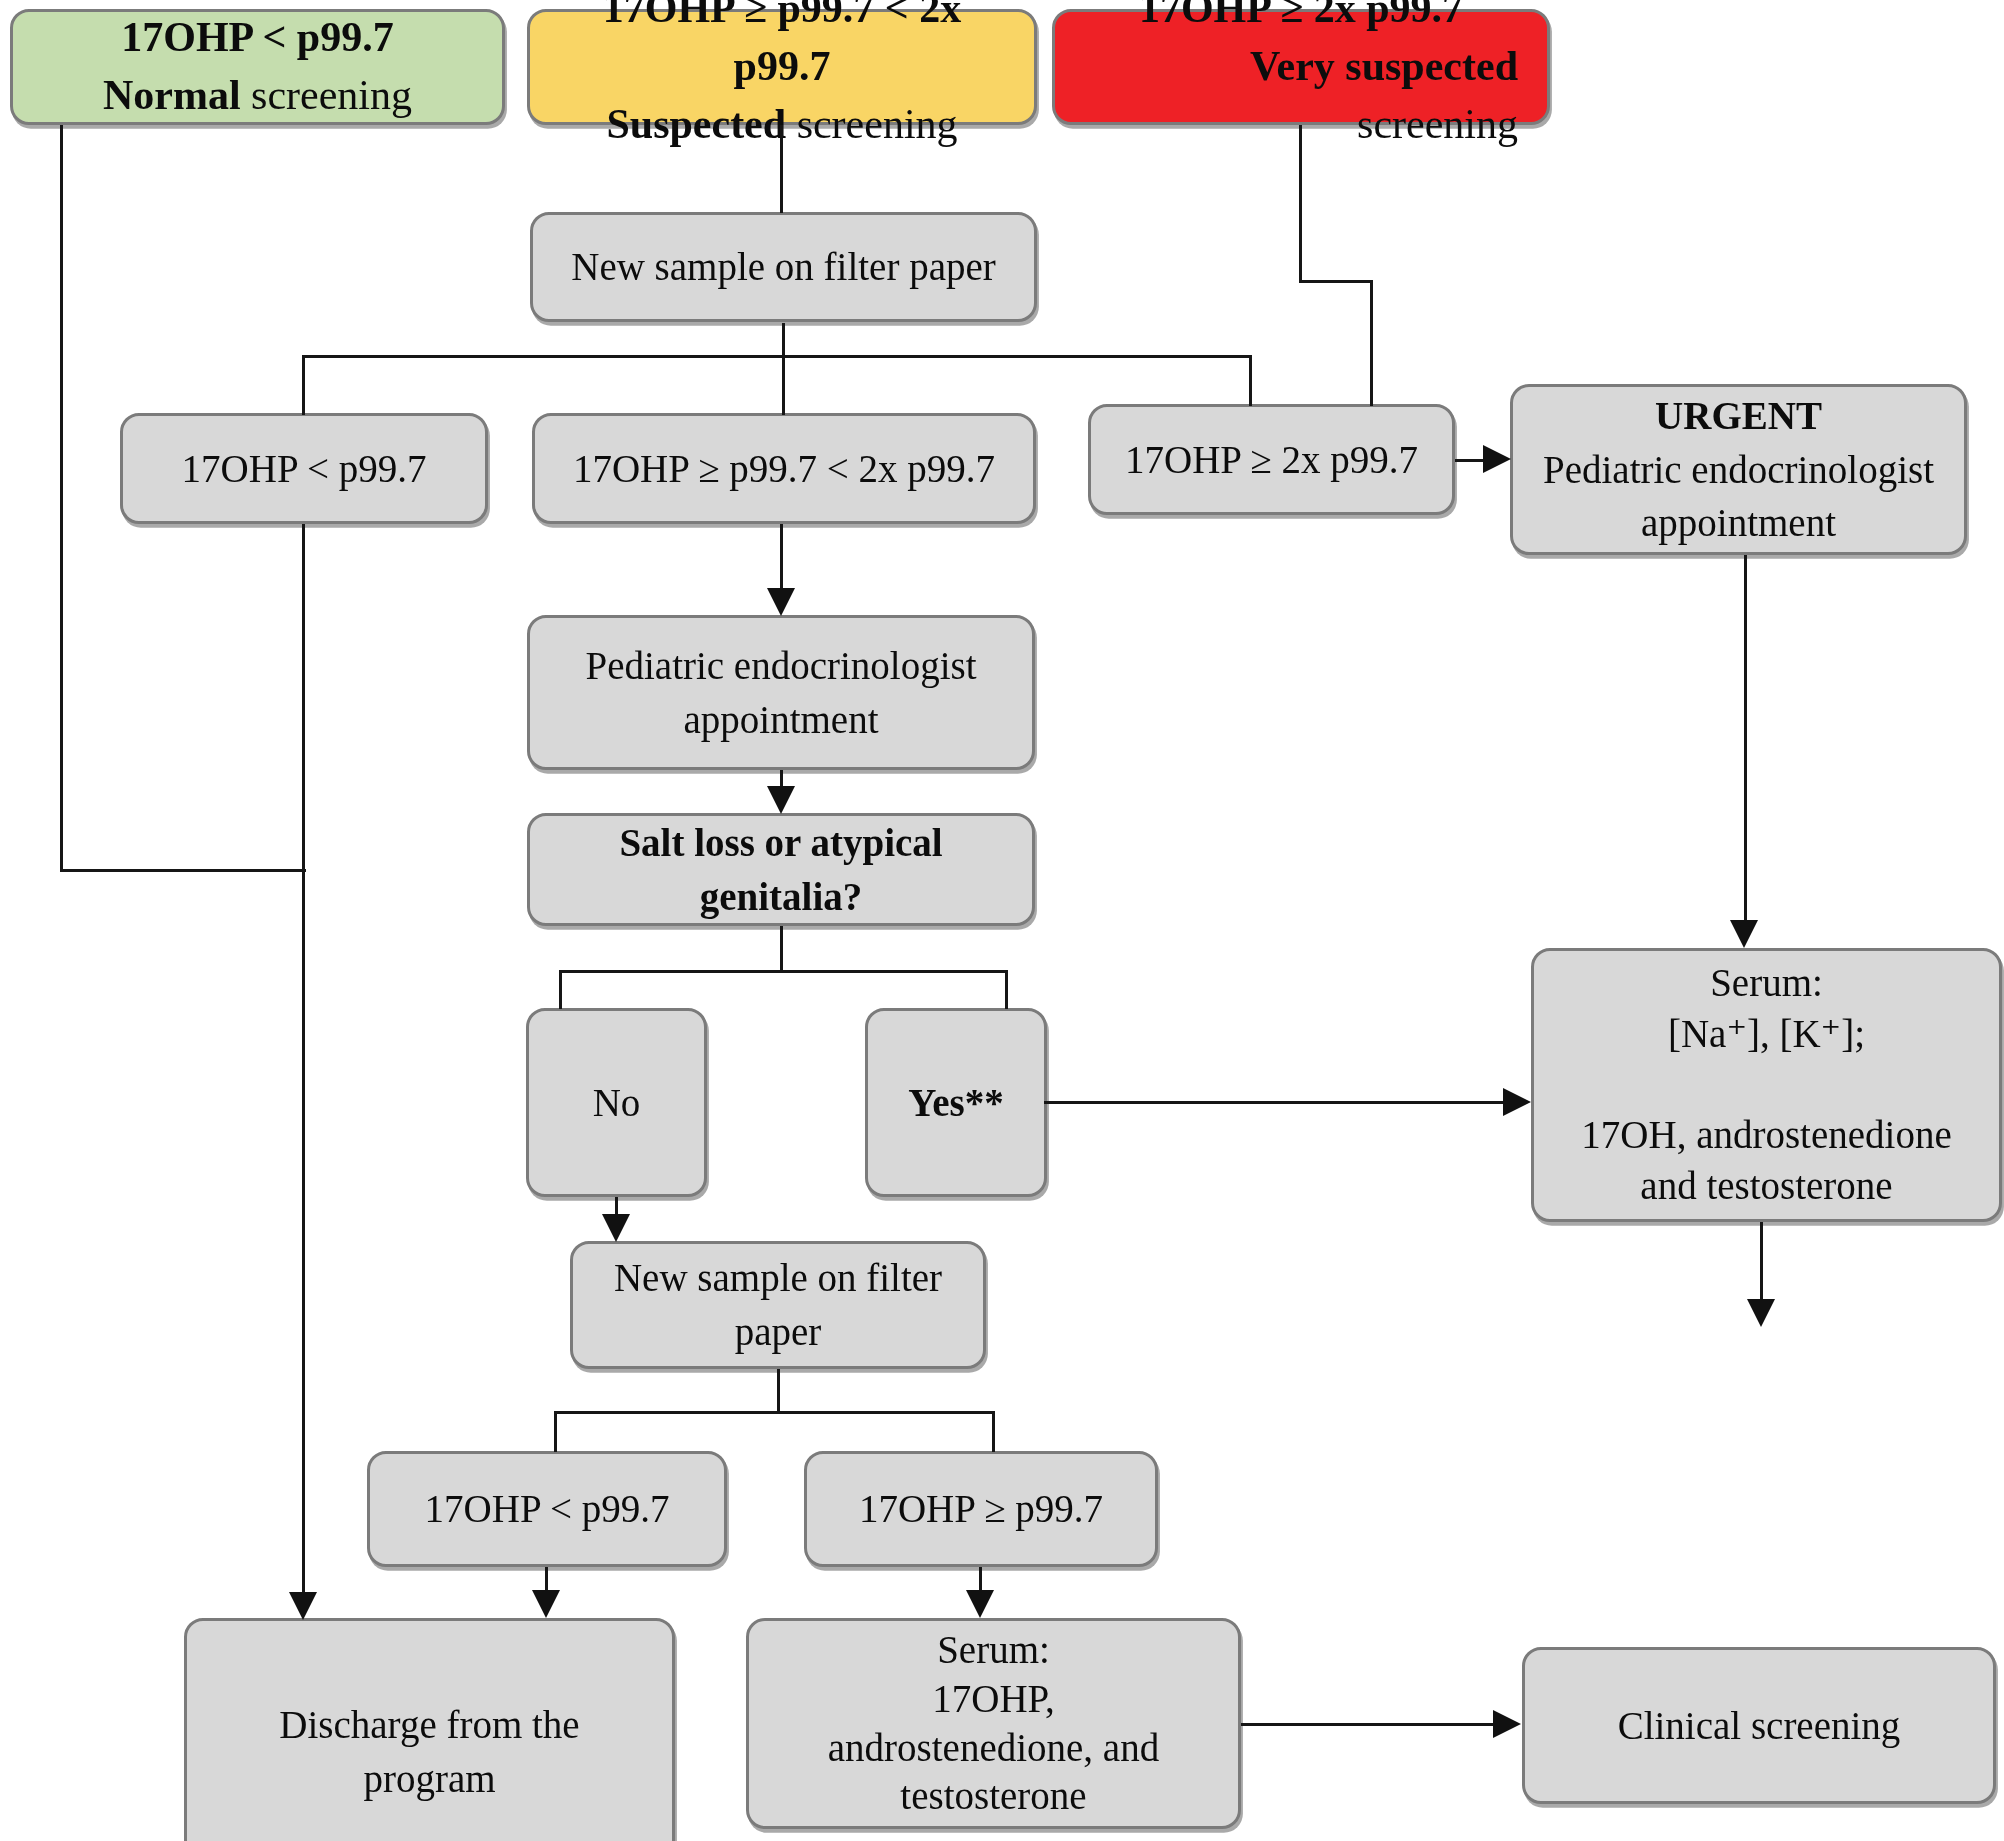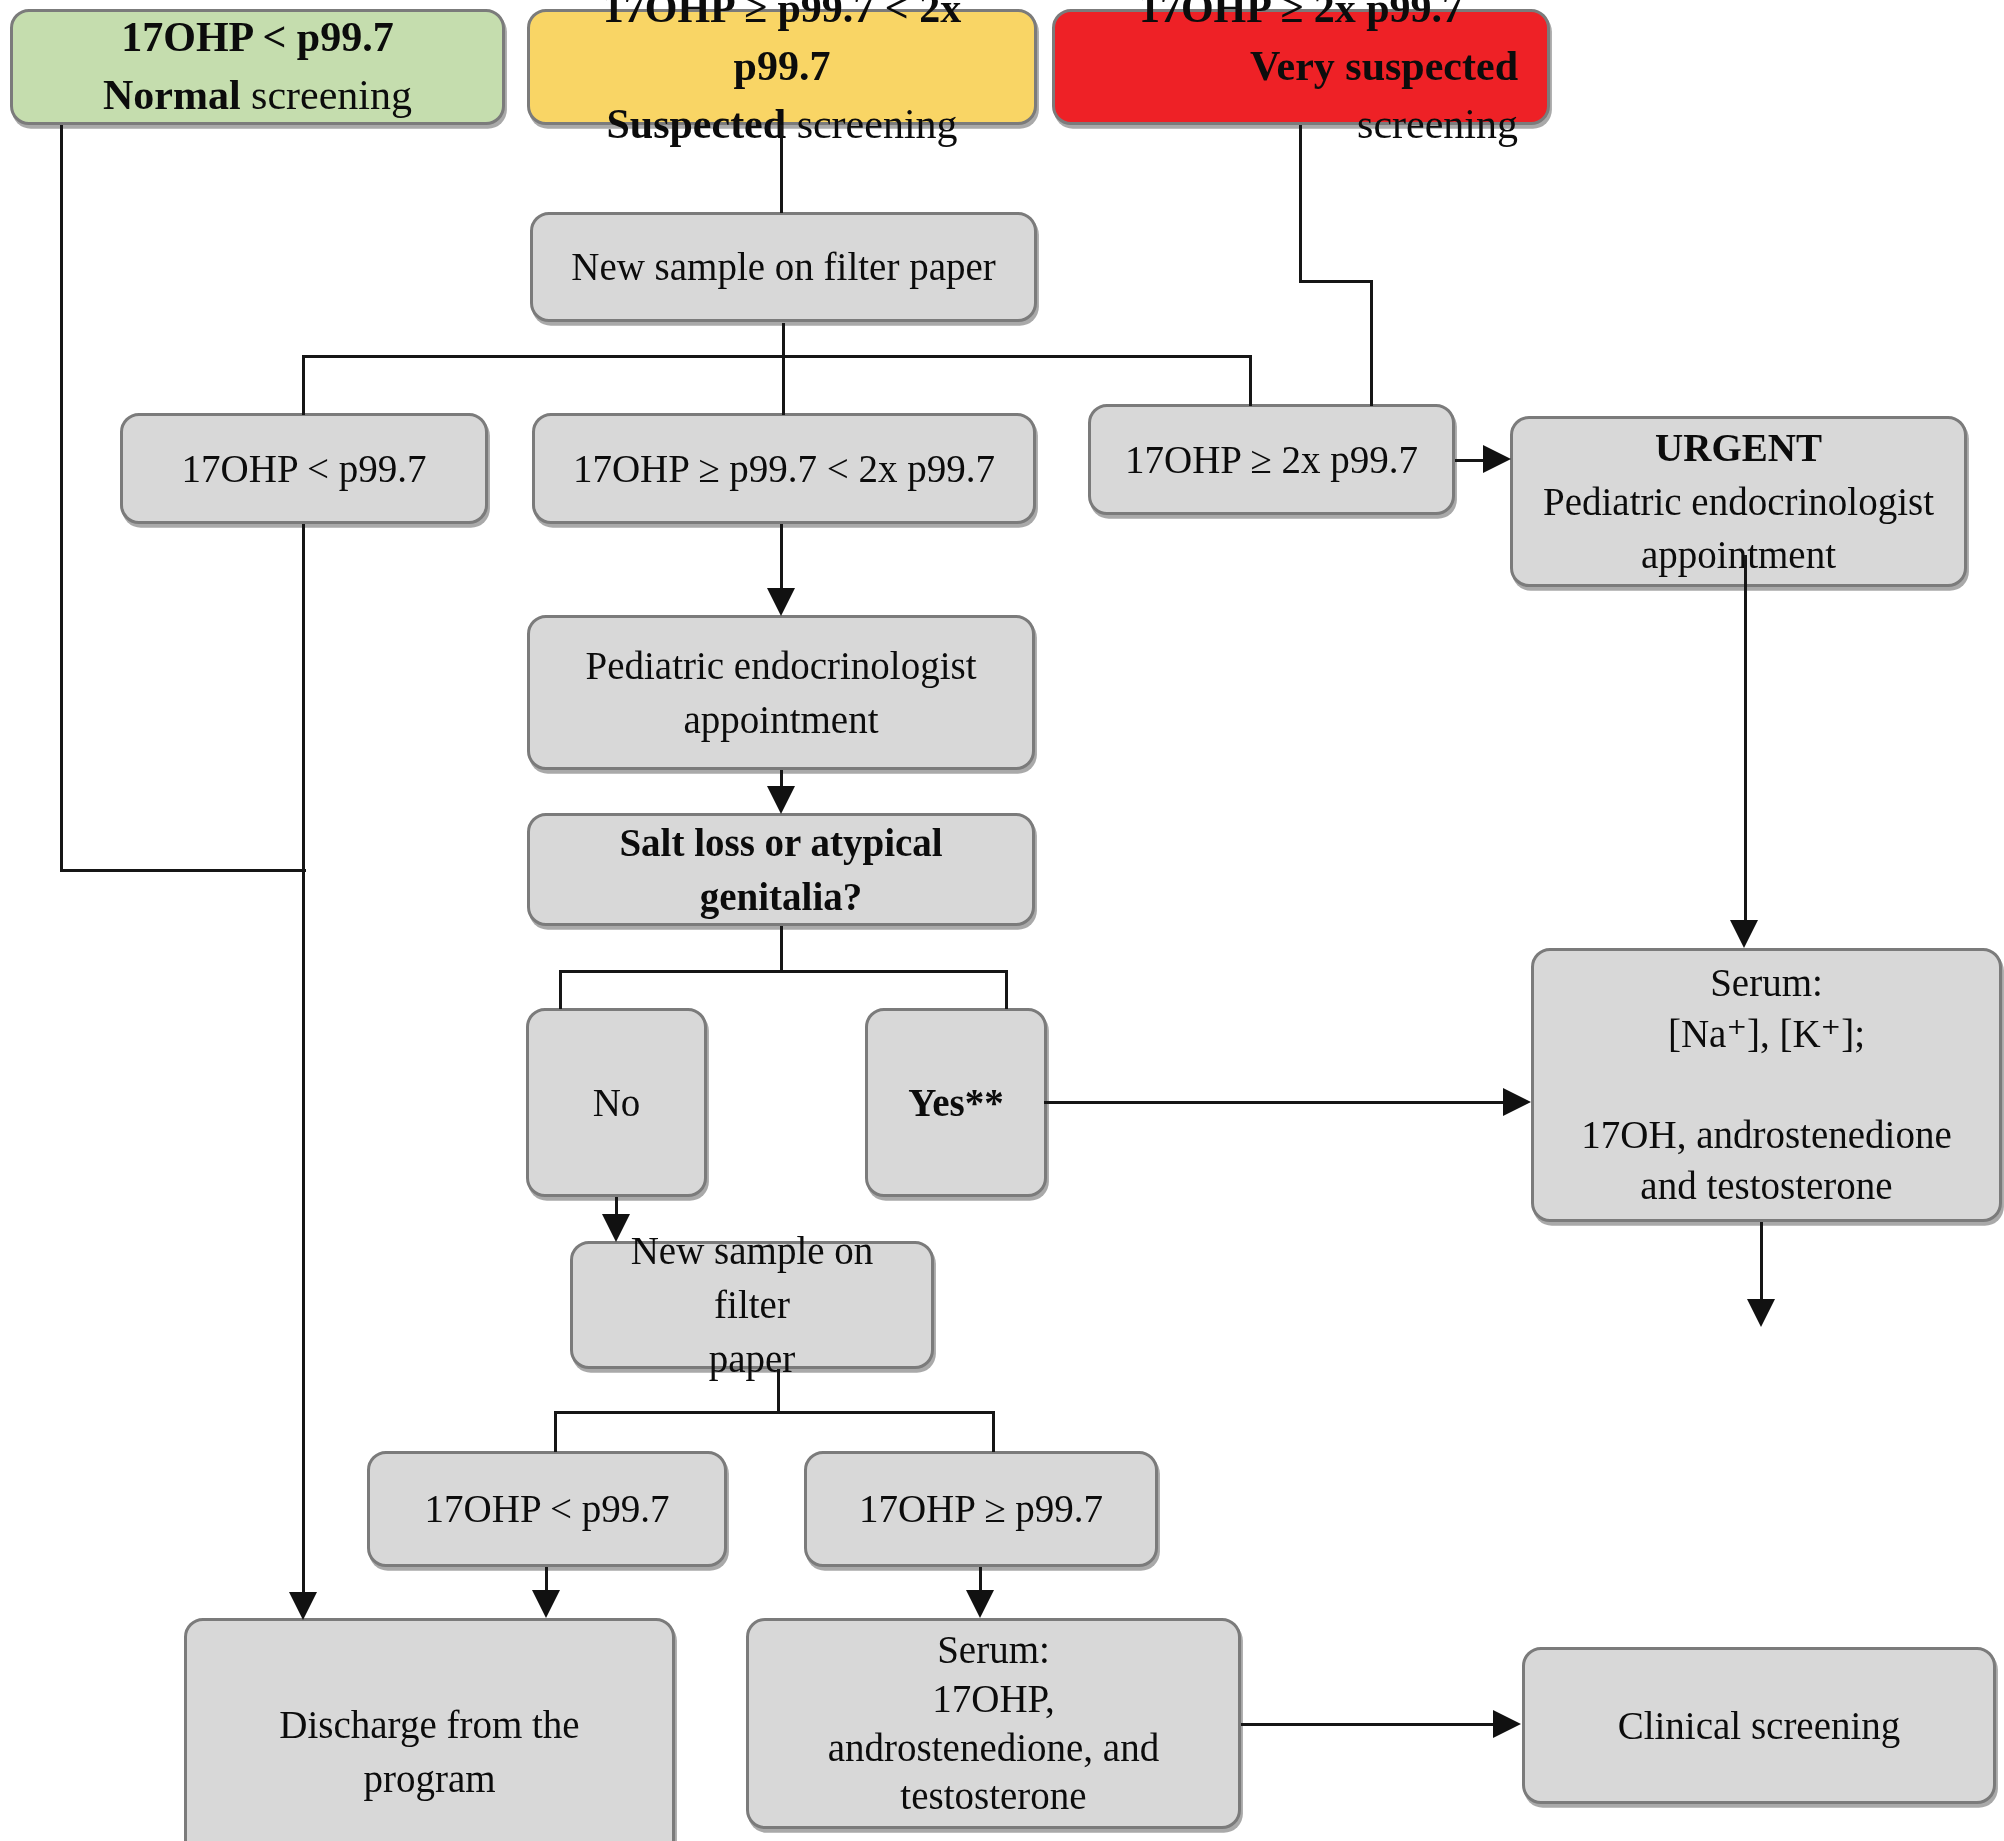--- a/index.html
+++ b/index.html
@@ -58,21 +58,21 @@
   </div>
 
   <div class="node" style="left:532px;top:413px;width:504px;height:111px;">
     <span>17OHP ≥ p99.7 &lt; 2x p99.7</span>
   </div>
 
   <div class="node" style="left:1088px;top:404px;width:367px;height:111px;">
     <span>17OHP ≥ 2x p99.7</span>
   </div>
 
-  <div class="node" style="left:1510px;top:384px;width:457px;height:171px;margin-top:32px;">
+  <div class="node" style="left:1510px;top:384px;width:457px;height:171px;">
     <span class="bold">URGENT</span>
     <span>Pediatric endocrinologist
 appointment</span>
   </div>
 
   <div class="node" style="left:527px;top:615px;width:508px;height:155px;">
     <span>Pediatric endocrinologist
 appointment</span>
   </div>
 
@@ -91,21 +91,21 @@
 
   <div class="node" style="left:1531px;top:948px;width:471px;height:274px;line-height:1.3;">
     <span>Serum:
 [Na⁺],  [K⁺];
 
 17OH, androstenedione
 and testosterone</span>
   </div>
 
 
-  <div class="node" style="left:570px;top:1241px;width:364px;height:128px;">
+  <div class="node" style="left:570px;top:1241px;width:416px;height:128px;">
     <span>New sample on filter
 paper</span>
   </div>
 
   <div class="node" style="left:367px;top:1451px;width:360px;height:116px;">
     <span>17OHP &lt; p99.7</span>
   </div>
 
   <div class="node" style="left:804px;top:1451px;width:354px;height:116px;">
     <span>17OHP ≥ p99.7</span>

